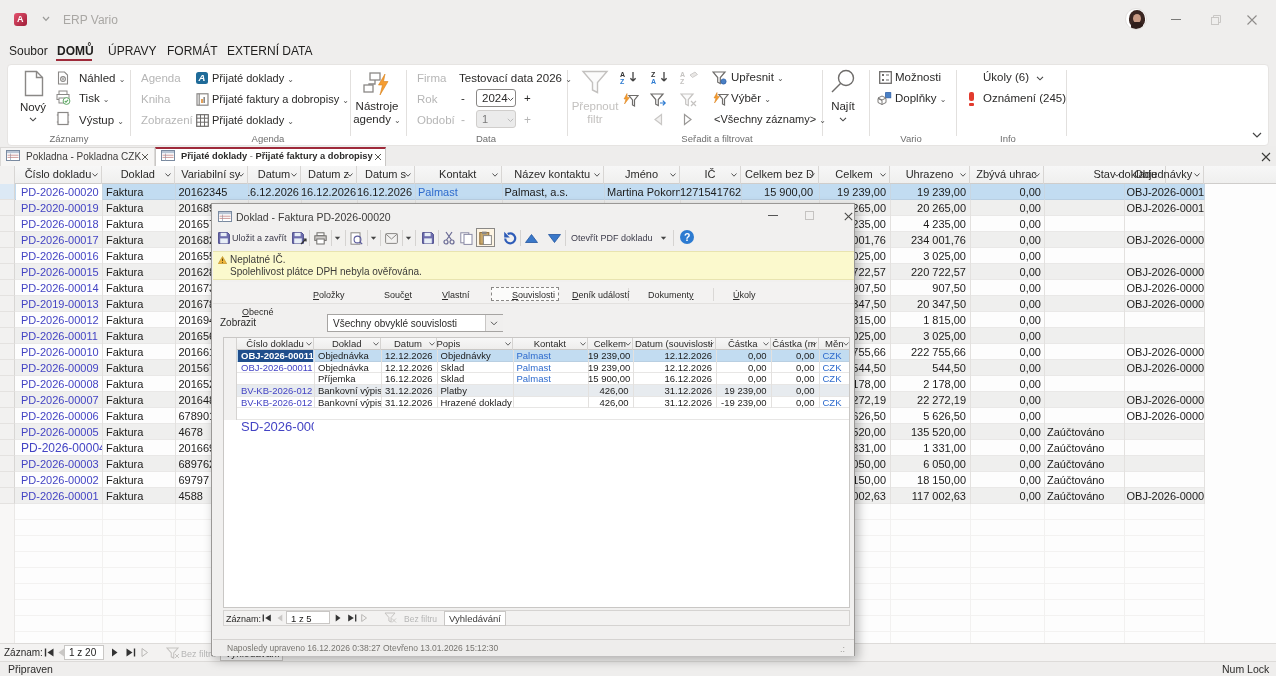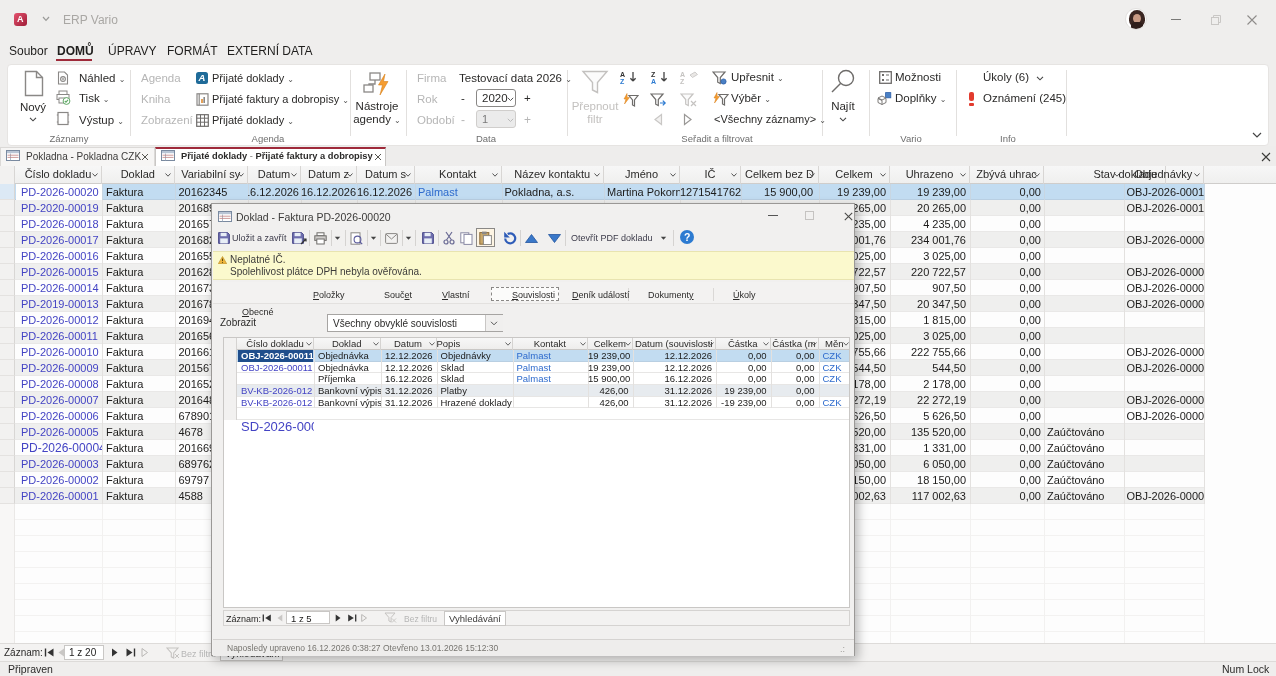--- a/index.html
+++ b/index.html
@@ -110,21 +110,21 @@
 <path d="M22 2 L15.5 13 h4 l-2.5 10 l8-13.5 h-4.5 z" fill="#f59d31" stroke="#d77f1a" stroke-width="0.6"></path>
   </svg>
 <div class="abs" style="left:347px;top:100px;width:60px;text-align:center;font-size:11.5px;color:#2b2a29;">Nástroje</div>
 <div class="abs" style="left:347px;top:113px;width:60px;text-align:center;font-size:11.5px;color:#2b2a29;">agendy <span class="chev">⌄</span></div>
 <div class="abs gr" style="left:417px;top:72px;font-size:11.5px;">Firma</div>
 <div class="abs gr" style="left:417px;top:93px;font-size:11.5px;">Rok</div>
 <div class="abs gr" style="left:417px;top:114px;font-size:11.5px;">Období</div>
 <div class="abs" style="left:459px;top:72px;font-size:11.5px;color:#2b2a29;">Testovací data 2026 <span class="chev">⌄</span></div>
 <div class="abs" style="left:461px;top:92px;font-size:11.5px;color:#2b2a29;">-</div>
 <div class="abs" style="left:476px;top:89px;width:40px;height:18px;background:#fff;border:1px solid #8a8886;border-radius:3px;">
-    <span class="abs" style="left:5px;top:1.5px;font-size:11.5px;color:#2b2a29;">2020</span>
+    <span class="abs" style="left:5px;top:1.5px;font-size:11.5px;color:#2b2a29;">2024</span>
     <svg class="abs" style="left:30px;top:7px;" width="7" height="5" viewBox="0 0 7 5">
       <path d="M0.8 0.8 L3.5 3.5 L6.2 0.8" stroke="#555" stroke-width="1" fill="none"></path>
     </svg>
   </div>
 <div class="abs" style="left:524px;top:92px;font-size:11.5px;color:#2b2a29;">+</div>
 <div class="abs gr" style="left:461px;top:113px;font-size:12px;">-</div>
 <div class="abs" style="left:476px;top:110px;width:40px;height:18px;background:#ebebeb;border:1px solid #d0cecc;border-radius:3px;">
     <span class="abs" style="left:5px;top:1.5px;font-size:11px;color:#7a7a7a;">1</span>
     <svg class="abs" style="left:30px;top:7px;" width="7" height="5" viewBox="0 0 7 5">
       <path d="M0.8 0.8 L3.5 3.5 L6.2 0.8" stroke="#bbb" stroke-width="1" fill="none"></path>
@@ -324,21 +324,21 @@
 <div class="abs" style="left:15.5px;top:18px;width:86px;height:15.5px;background:#fff;"></div>
 <div class="abs nw" style="left:15px;top:18px;width:87px;height:16px;font-size:11px;color:#4343c4;line-height:16px;text-align:left;padding-left:6px;">PD-2026-00020</div>
 <div class="abs nw" style="left:102px;top:18px;width:72.5px;height:16px;font-size:11px;color:#1c1b1a;line-height:16px;text-align:left;padding-left:4px;">Faktura</div>
 <div class="abs nw" style="left:174.5px;top:18px;width:73.5px;height:16px;font-size:11px;color:#1c1b1a;line-height:16px;text-align:left;padding-left:4px;">20162345</div>
 <div class="abs nw" style="left:248px;top:18px;width:53px;height:16px;line-height:16px;font-size:11px;color:#1c1b1a;">
       <span class="abs" style="right:2px;top:0;white-space:nowrap;">16.12.2026</span>
     </div>
 <div class="abs nw" style="left:301px;top:18px;width:56px;height:16px;font-size:11px;color:#1c1b1a;line-height:16px;text-align:right;padding-right:4px;">16.12.2026</div>
 <div class="abs nw" style="left:357px;top:18px;width:58px;height:16px;font-size:11px;color:#1c1b1a;line-height:16px;text-align:right;padding-right:4px;">16.12.2026</div>
 <div class="abs nw" style="left:415px;top:18px;width:86.5px;height:16px;font-size:11px;color:#2e6bcd;line-height:16px;text-align:left;padding-left:3px;">Palmast</div>
-<div class="abs nw" style="left:501.5px;top:18px;width:102.5px;height:16px;font-size:11px;color:#1c1b1a;line-height:16px;text-align:left;padding-left:3px;">Pokladna, a.s.</div>
+<div class="abs nw" style="left:501.5px;top:18px;width:102.5px;height:16px;font-size:11px;color:#1c1b1a;line-height:16px;text-align:left;padding-left:3px;">Palmast, a.s.</div>
 <div class="abs nw" style="left:604px;top:18px;width:76px;height:16px;font-size:11px;color:#1c1b1a;line-height:16px;text-align:left;padding-left:3px;">Martina Pokorná</div>
 <div class="abs nw" style="left:680px;top:18px;width:61px;height:16px;font-size:11px;color:#1c1b1a;line-height:16px;text-align:right;padding-right:1px;">1271541762</div>
 <div class="abs nw" style="left:741px;top:18px;width:78px;height:16px;font-size:11px;color:#1c1b1a;line-height:16px;text-align:right;padding-right:6px;">15 900,00</div>
 <div class="abs nw" style="left:819px;top:18px;width:71px;height:16px;font-size:11px;color:#1c1b1a;line-height:16px;text-align:right;padding-right:4px;">19 239,00</div>
 <div class="abs nw" style="left:890px;top:18px;width:80px;height:16px;font-size:11px;color:#1c1b1a;line-height:16px;text-align:right;padding-right:4px;">19 239,00</div>
 <div class="abs nw" style="left:970px;top:18px;width:74px;height:16px;font-size:11px;color:#1c1b1a;line-height:16px;text-align:right;padding-right:3px;">0,00</div>
 <div class="abs nw" style="left:1123.5px;top:18px;width:80.5px;height:16px;font-size:11px;color:#1c1b1a;line-height:16px;text-align:left;padding-left:3px;">OBJ-2026-00011</div>
 <div class="abs" style="left:0;top:34px;width:1204px;height:16px;background:#efefee;border-bottom:1px solid #e9e8e7;"></div>
 <div class="abs" style="left:0;top:34px;width:15px;height:16px;background:#f2f1f0;border-right:1px solid #d8d6d4;border-bottom:1px solid #e4e2e0;"></div>
 <div class="abs" style="left:102px;top:34px;width:1px;height:16px;background:#e3e1df;"></div>

